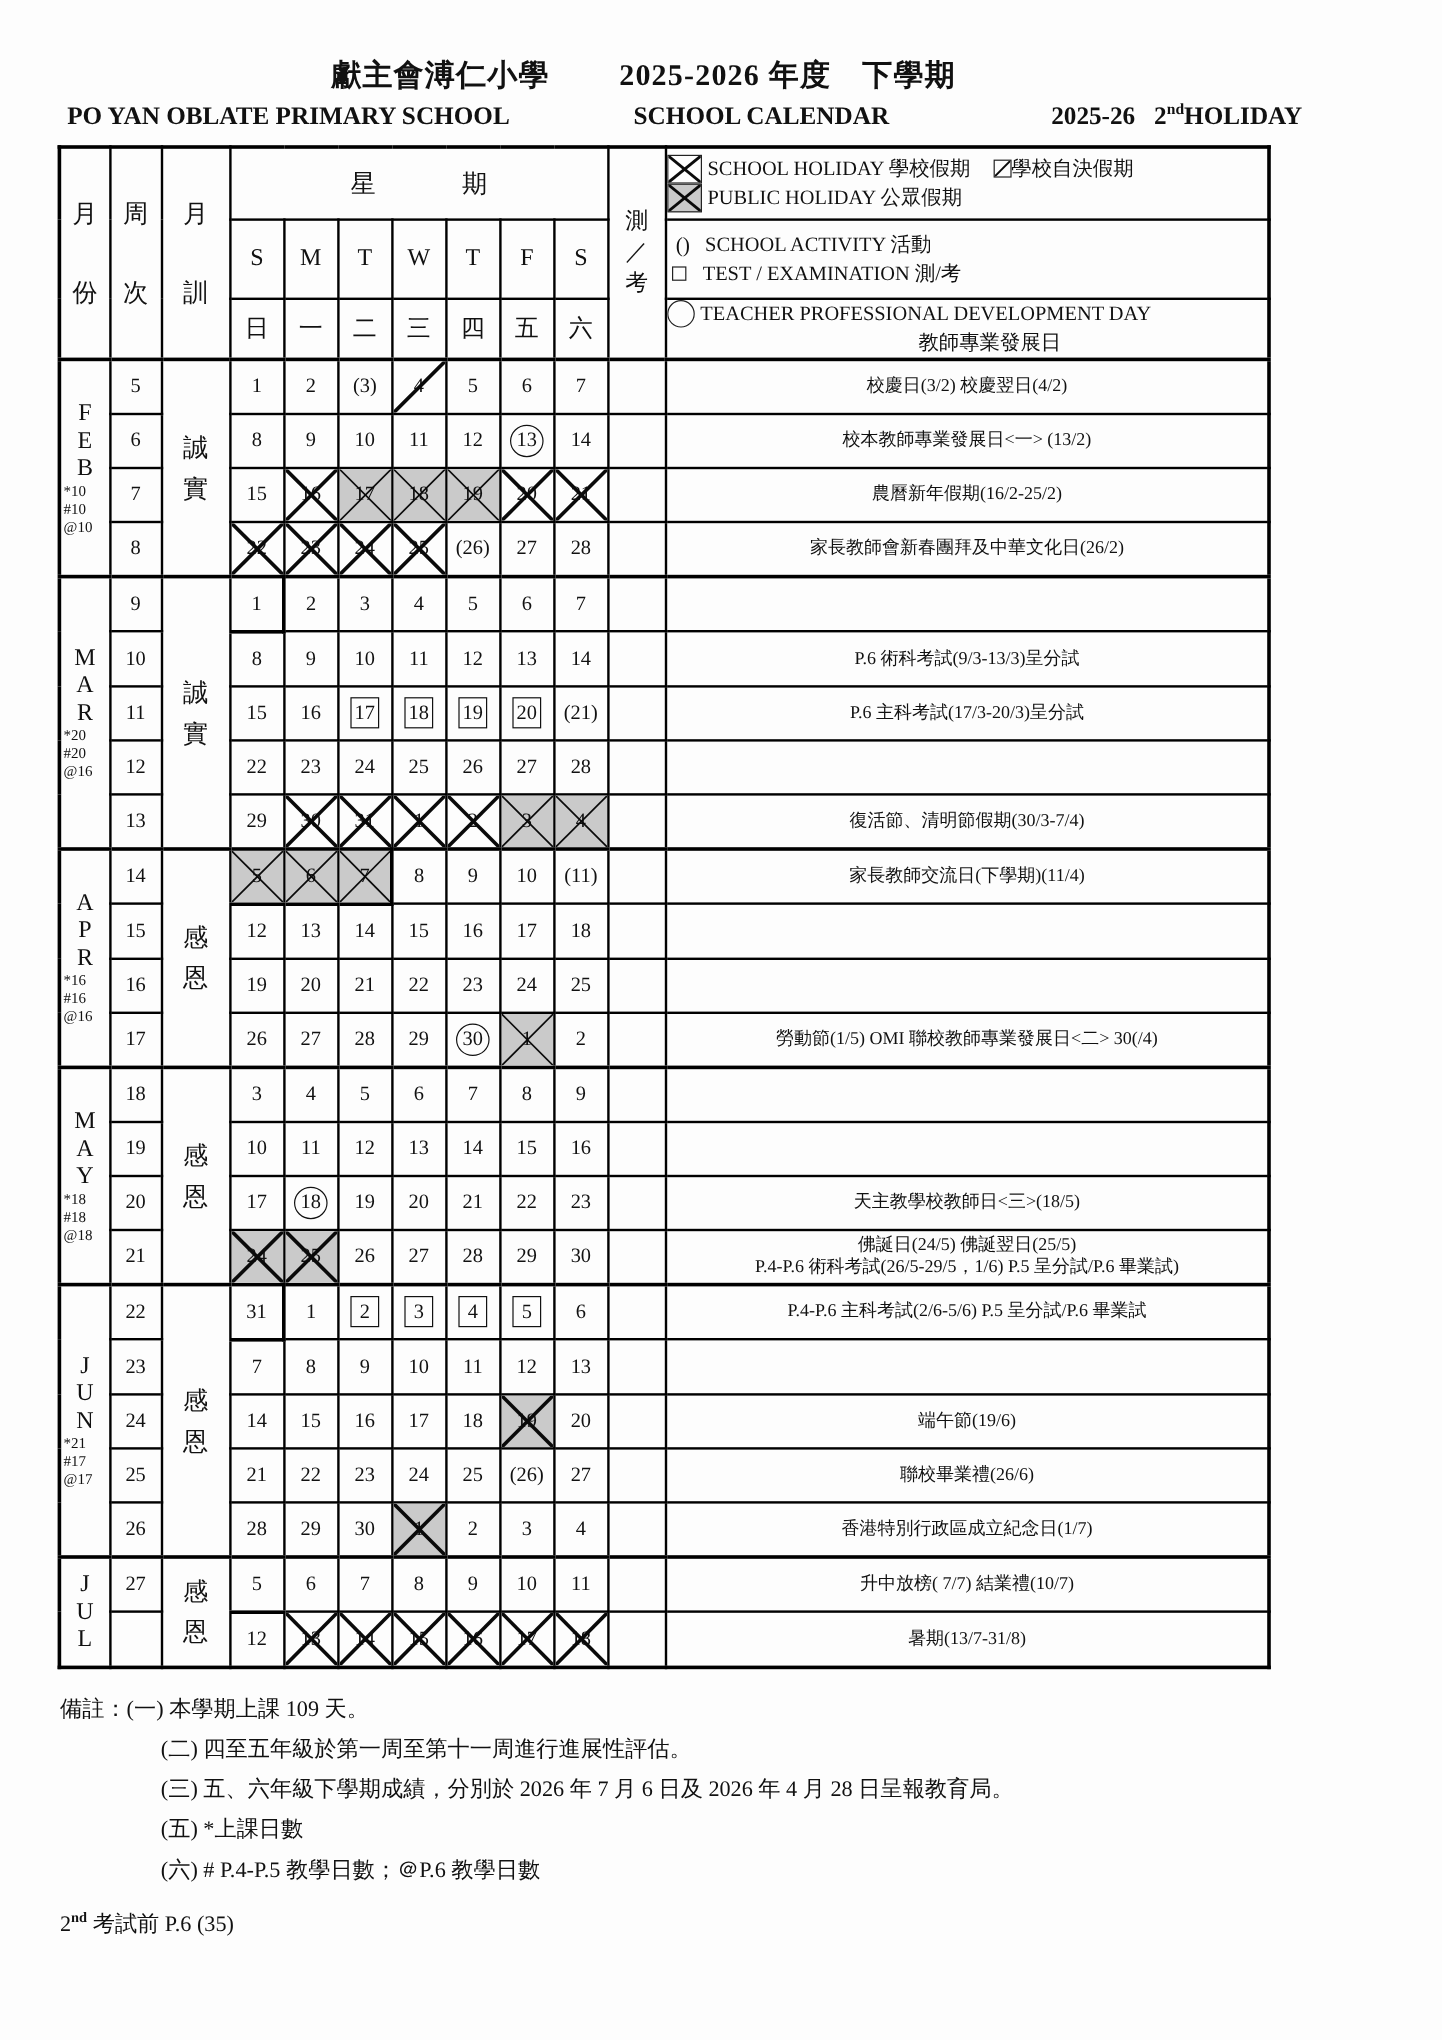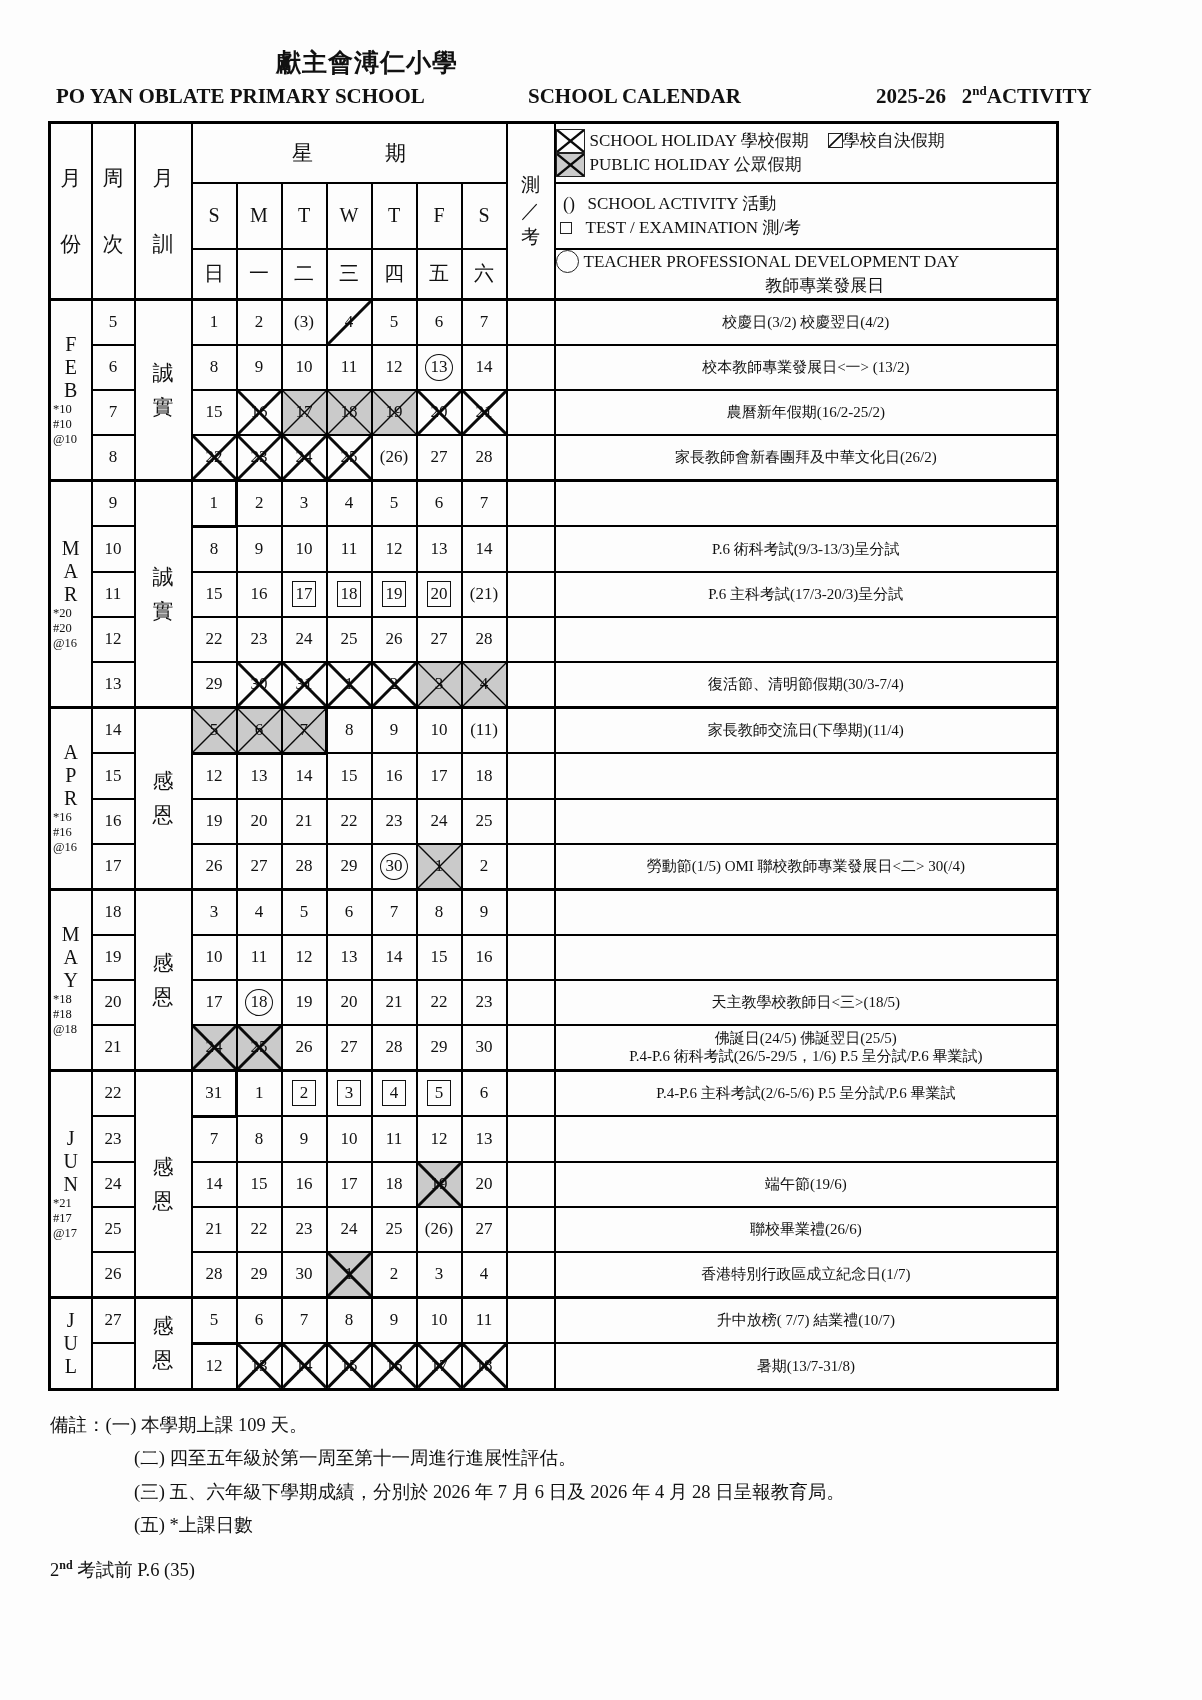--- a/index.html
+++ b/index.html
@@ -72,25 +72,26 @@
   .foot{margin:6px 0 0 50px;font-size:18.5px;line-height:33px;}
   .foot sup{font-size:12px;font-weight:bold;}
 </style>
 </head>
 <body>
 
 <div class="page">
 
   <div class="t1">
     <span>獻主會溥仁小學</span>
+    <span>2025-2026 年度　下學期</span>
   </div>
   <div class="t2">
     <span class="c1">PO YAN OBLATE PRIMARY SCHOOL</span>
     <span class="c2">SCHOOL CALENDAR</span>
-    <span class="c3"><span>2025-26</span>&nbsp;&nbsp;&nbsp;<span>2</span><sup>nd</sup><span>ACTIVITY</span></span>
+    <span class="c3"><span>2025-26</span>&nbsp;&nbsp;&nbsp;<span>2</span><sup>nd</sup><span>HOLIDAY</span></span>
   </div>
 
   <table class="cal">
     <colgroup>
       <col style="width:42px">
         <col style="width:43px">
         <col style="width:57px">
       <col style="width:45px">
         <col style="width:45px">
         <col style="width:45px">
@@ -1436,18 +1437,19 @@
           <td class="remark">暑期(13/7-31/8)</td>
         </tr>
       </tbody>
   </table>
 
   <div class="notes" id="notesbox">
       <div><span>備註：</span>(一) 本學期上課 109 天。</div>
       <div class="cont">(二) 四至五年級於第一周至第十一周進行進展性評估。</div>
       <div class="cont">(三) 五、六年級下學期成績，分別於 2026 年 7 月 6 日及 2026 年 4 月 28 日呈報教育局。</div>
       <div class="cont">(五) *上課日數</div>
+      <div class="cont">(六) # P.4-P.5 教學日數；＠P.6 教學日數</div>
     </div>
   <div class="foot" id="footbox">
       <div><span>2</span><sup>nd</sup><span> 考試前 P.6 (35)</span></div>
     </div>
 
 </div>
 
 </body></html>

